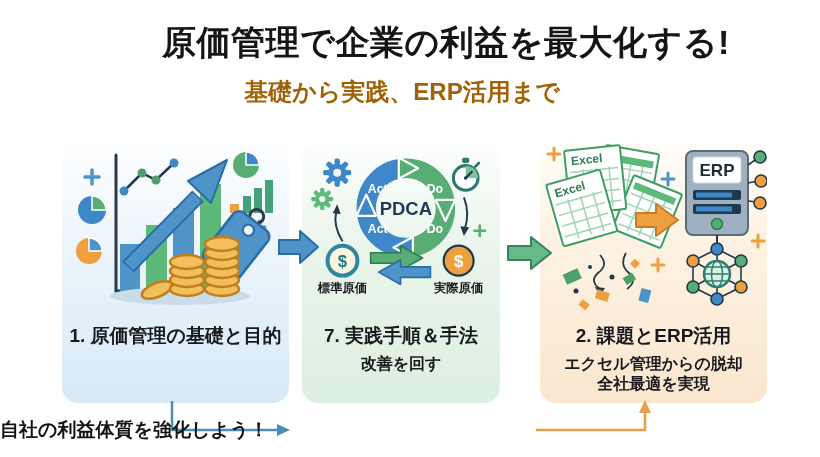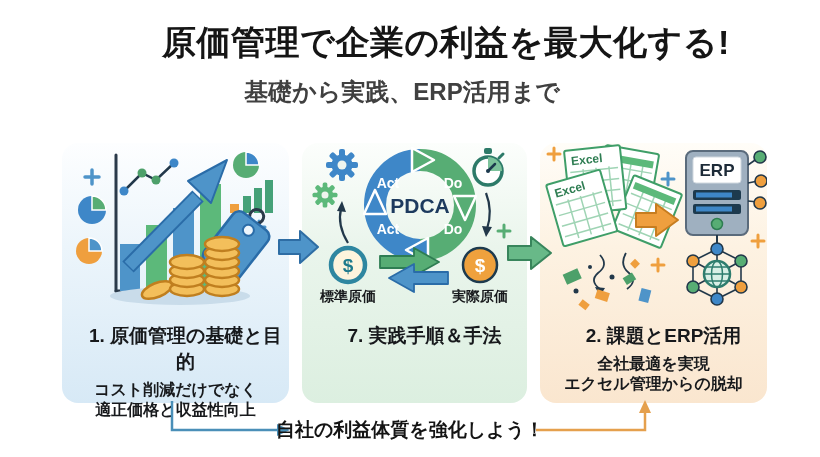--- a/index.html
+++ b/index.html
@@ -1,31 +1,31 @@
 <!DOCTYPE html>
 <html><head>
 <meta charset="utf-8">
 <style>
   html,body{margin:0;padding:0;background:#fff;}
   #page{position:relative;width:820px;height:457px;background:#fff;overflow:hidden;
         font-family:"Liberation Sans","DejaVu Sans",sans-serif;color:#141414;}
   .title{position:absolute;top:20px;left:0;width:820px;text-align:center;
          font-size:34px;font-weight:900;letter-spacing:0.5px;color:#151515;padding-left:36px;}
   .subtitle{position:absolute;top:76px;left:0;width:804px;text-align:center;
-            font-size:24px;font-weight:800;color:#404040;}
+            font-size:24px;font-weight:800;color:#a16207;}
   .panel{position:absolute;top:143px;height:260px;border-radius:16px;box-sizing:border-box;}
   .panel.p1{left:62px;width:227px;background:linear-gradient(180deg,#fdfeff 0%,#ecf5fb 40%,#d7e9f6 100%);}
-  .panel.p2{left:302px;width:225px;background:linear-gradient(180deg,#fcfefc 0%,#eaf5ec 40%,#dcefe0 100%);}
+  .panel.p2{left:302px;width:198px;background:linear-gradient(180deg,#fcfefc 0%,#eaf5ec 40%,#dcefe0 100%);}
   .panel.p3{left:540px;width:227px;background:linear-gradient(180deg,#fffdf8 0%,#fdf2e2 40%,#fae6cf 100%);}
   .illu{display:block;width:100%;height:172px;}
-  .ptitle{text-align:center;font-size:19px;font-weight:800;margin-top:8px;color:#17191c;padding-left:20px;}
+  .ptitle{text-align:center;font-size:19px;font-weight:800;margin-top:8px;color:#17191c;}
   .pdesc{text-align:center;font-size:16px;font-weight:700;line-height:1.28;margin-top:5px;color:#17191c;}
   .flow-arrow{position:absolute;}
   #footer-lines{position:absolute;left:0;top:395px;width:820px;height:62px;}
-  .footer-text{position:absolute;top:417px;left:0;width:820px;text-align:center;
+  .footer-text{position:absolute;top:417px;left:0;width:820px;text-align:left;
                font-size:19px;font-weight:800;color:#141414;}
   svg text{font-family:"Liberation Sans","DejaVu Sans",sans-serif;}
 </style>
 </head>
 <body>
 
 <div id="page">
 
   <div class="title">原価管理で企業の利益を最大化する!</div>
   <div class="subtitle">基礎から実践、ERP活用まで</div>
@@ -105,24 +105,20 @@
           <ellipse cx="125" cy="119" rx="17" ry="7"></ellipse>
         <ellipse cx="160" cy="146" rx="17" ry="7"></ellipse>
           <ellipse cx="160" cy="137" rx="17" ry="7"></ellipse>
         <ellipse cx="160" cy="128" rx="17" ry="7"></ellipse>
           <ellipse cx="160" cy="119" rx="17" ry="7"></ellipse>
         <ellipse cx="160" cy="110" rx="17" ry="7"></ellipse>
           <ellipse cx="160" cy="101" rx="17" ry="7"></ellipse>
       </g>
     </svg>
     <div class="ptitle">1. 原価管理の基礎と目的</div>
-    <div class="pdesc">
-      <div>コスト削減だけでなく</div>
-      <div>適正価格と収益性向上</div>
-    </div>
   </div>
 
   <div class="panel p2">
     <svg class="illu" viewBox="0 0 225 172">
 
       <g transform="translate(40,22)">
         <g fill="#3e87c8">
           <rect x="-3" y="-16" width="6" height="8" rx="2"></rect>
             <rect x="-3" y="8" width="6" height="8" rx="2"></rect>
           <rect x="-16" y="-3" width="8" height="6" rx="2"></rect>
@@ -198,20 +194,21 @@
       </g>
       <g>
         <circle cx="178" cy="122" r="17" fill="#efa13d" stroke="#1d3a4e" stroke-width="2.5"></circle>
         <text x="178" y="129" text-anchor="middle" font-size="19" font-weight="bold" fill="#ffffff">$</text>
       </g>
       <text x="46" y="158" text-anchor="middle" font-size="14" font-weight="bold" fill="#17191c">標準原価</text>
       <text x="178" y="158" text-anchor="middle" font-size="14" font-weight="bold" fill="#17191c">実際原価</text>
     </svg>
     <div class="ptitle">7. 実践手順＆手法</div>
     <div class="pdesc">
+      <div>改善を回す</div>
     </div>
   </div>
 
   <div class="panel p3">
     <svg class="illu" viewBox="0 0 227 172">
 
       <g>
         <g transform="translate(66,2) rotate(10)">
           <rect width="54" height="62" rx="2" fill="#ffffff" stroke="#3f9e68" stroke-width="2"></rect>
           <g stroke="#9fd4b4" stroke-width="1.5">
@@ -344,22 +341,22 @@
         <line x1="212" y1="98" x2="224" y2="98"></line>
           <line x1="218" y1="92" x2="218" y2="104"></line>
       </g>
       <g stroke="#ef9f3e" stroke-width="3" stroke-linecap="round">
         <line x1="112" y1="122" x2="124" y2="122"></line>
           <line x1="118" y1="116" x2="118" y2="128"></line>
       </g>
     </svg>
     <div class="ptitle">2. 課題とERP活用</div>
     <div class="pdesc">
+      <div>エクセル管理からの脱却</div>
       <div>全社最適を実現</div>
-      <div>エクセル管理からの脱却</div>
     </div>
   </div>
 
   <svg class="flow-arrow" style="left:278px;top:229px" width="42" height="36" viewBox="0 0 42 36">
     <polygon points="1,11 22,11 22,2 40,18 22,34 22,25 1,25" fill="#4e94c9" stroke="#2e6da4" stroke-width="2" stroke-linejoin="round"></polygon>
   </svg>
   <svg class="flow-arrow" style="left:507px;top:236px" width="46" height="34" viewBox="0 0 46 34">
     <polygon points="1,10 24,10 24,1 44,17 24,33 24,24 1,24" fill="#68b988" stroke="#38855c" stroke-width="2" stroke-linejoin="round"></polygon>
   </svg>
 

